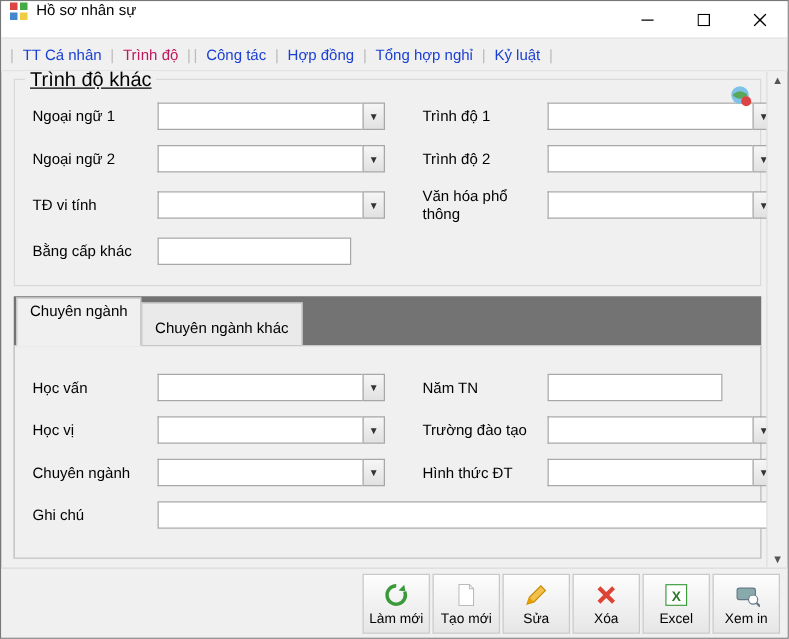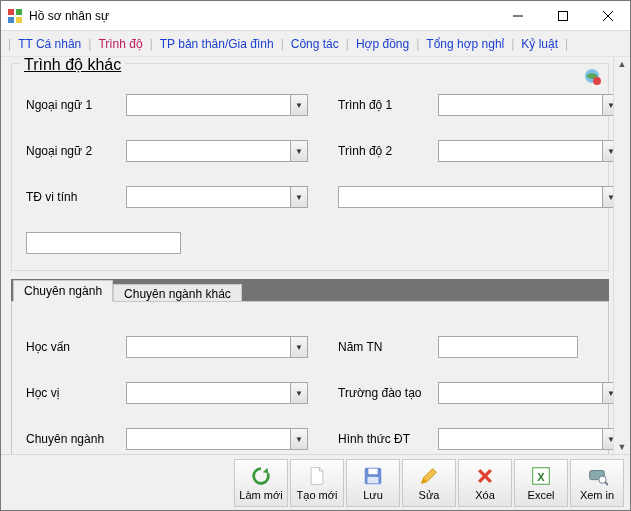--- a/index.html
+++ b/index.html
@@ -1,53 +1,53 @@
 <!DOCTYPE html>
 <html><head>
 <meta charset="utf-8">
 <style>
   * { box-sizing: border-box; font-family: "Segoe UI", Tahoma, sans-serif; font-size: 12px; }
   body { margin: 0; background: #fff; }
   .window { width: 631px; height: 511px; border: 1px solid #777; background: #f0f0f0; position: relative; display: flex; flex-direction: column; }
-  .titlebar { height: 30px; background: #fff; display: flex; align-items: center; padding-left: 6px; border-bottom: 1px solid #ddd; }
+  .titlebar { height: 30px; background: #fff; display: flex; align-items: flex-start; padding-left: 6px; border-bottom: 1px solid #ddd; }
   .titlebar .app-icon { width: 16px; height: 16px; margin-right: 6px; display: inline-block; }
   .titlebar .title { flex: 1; font-size: 12px; color: #000; }
   .winbtns { display: flex; }
   .winbtn { width: 45px; height: 29px; display: flex; align-items: center; justify-content: center; font-size: 13px; color: #000; }
 
   .tabstrip { height: 26px; display: flex; align-items: center; padding: 0 6px; background: #f0f0f0; border-bottom: 1px solid #e3e3e3; }
   .tabstrip .tab { padding: 0 6px; color: #1a3fd1; font-weight: normal; cursor: pointer; white-space: nowrap; }
   .tabstrip .tab.active { color: #be185d; }
   .tabstrip .sep { color: #bbb; padding: 0 1px; }
 
   .body-area { flex: 1; display: flex; overflow: hidden; }
   .content { flex: 1; padding: 6px 4px 6px 10px; overflow: hidden; }
   .vscroll { width: 17px; background: #f0f0f0; border-left: 1px solid #ddd; display: flex; flex-direction: column; align-items: center; justify-content: space-between; }
   .vscroll .arrow { font-size: 9px; color: #555; padding: 2px 0; }
 
   .groupbox { border: 1px solid #d9d9d9; background: #f0f0f0; position: relative; padding: 12px 10px 10px 10px; margin-bottom: 8px; }
   .groupbox .legend { position: absolute; top: -8px; left: 8px; background: #f0f0f0; padding: 0 4px; font-size: 16px; text-decoration: underline; }
   .corner-icon { position: absolute; top: 4px; right: 6px; width: 18px; height: 18px; }
 
   .form-grid { display: grid; grid-template-columns: 1fr 1fr; column-gap: 30px; row-gap: 12px; padding: 6px 4px; }
-  .form-row { display: flex; align-items: center; margin-top: 12px; }
+  .form-row { display: flex; align-items: center; }
   .form-row.full { grid-column: 1 / span 2; }
   .form-row label { width: 100px; color: #000; }
   .form-row .field { flex: 1; }
 
   .combo { display: flex; height: 22px; }
   .combo input { flex: 1; border: 1px solid #a7a7a7; border-right: none; padding: 0 4px; background: #fff; outline: none; min-width: 0; }
   .combo .btn { width: 18px; border: 1px solid #a7a7a7; background: linear-gradient(#f6f6f6,#e1e1e1); display: flex; align-items: center; justify-content: center; font-size: 8px; color: #333; }
   input.textbox { height: 22px; border: 1px solid #a7a7a7; padding: 0 4px; background: #fff; outline: none; width: 100%; }
 
   .tabcontrol { border: 1px solid #d9d9d9; background: #737373; }
   .tabheaders { display: flex; position: relative; top: 1px; padding-left: 2px; }
   .tabheader { border: 1px solid #c8c8c8; border-bottom: none; background: #f0f0f0; padding: 3px 10px; margin-right: 0px; font-size: 12px; position: relative; cursor: pointer; }
   .tabheader.active { background: #f0f0f0; border-bottom: 1px solid #f0f0f0; z-index: 2; }
-  .tabheader:not(.active) { background: #eaeaea; top: 4px; padding: 2px 10px; }
+  .tabheader:not(.active) { background: #eaeaea; top: 4px; padding: 12px 10px; }
   .tabpanel { border: 1px solid #c8c8c8; border-top: 1px solid #c8c8c8; padding: 16px 10px 17px 10px; background: #f0f0f0; position: relative; z-index: 1; }
 
   .toolbar { height: 56px; border-top: 1px solid #d9d9d9; background: #f0f0f0; display: flex; justify-content: flex-end; align-items: center; padding-right: 6px; gap: 2px; }
   .toolbtn { width: 54px; height: 48px; border: 1px solid #c9c9c9; background: linear-gradient(#fdfdfd,#e6e6e6); display: flex; flex-direction: column; align-items: center; justify-content: center; gap: 2px; cursor: pointer; }
   .toolbtn .ticon { width: 22px; height: 22px; display: flex; align-items: center; justify-content: center; }
   .toolbtn .tlabel { font-size: 11px; color: #000; }
 </style>
 </head>
 <body>
 
@@ -82,21 +82,20 @@
       </div>
     </div>
   </div>
 
   <div class="tabstrip">
     <span class="sep">|</span>
     <span class="tab">TT Cá nhân</span>
     <span class="sep">|</span>
     <span class="tab active">Trình độ</span>
     <span class="sep">|</span>
-    <span class="tab">TP bản thân/Gia đình</span>
     <span class="sep">|</span>
     <span class="tab">Công tác</span>
     <span class="sep">|</span>
     <span class="tab">Hợp đồng</span>
     <span class="sep">|</span>
     <span class="tab">Tổng hợp nghỉ</span>
     <span class="sep">|</span>
     <span class="tab">Kỷ luật</span>
     <span class="sep">|</span>
   </div>
@@ -146,27 +145,29 @@
           </div>
 
           <div class="form-row">
             <label>TĐ vi tính</label>
             <div class="field combo">
               <input type="text" value="" style="">
               <div class="btn">▼</div>
             </div>
           </div>
           <div class="form-row">
-            <div class="field combo">
-              <input type="text" value="" style="">
-              <div class="btn">▼</div>
-            </div>
-          </div>
-
-          <div class="form-row">
+            <label>Văn hóa phổ thông</label>
+            <div class="field combo">
+              <input type="text" value="" style="">
+              <div class="btn">▼</div>
+            </div>
+          </div>
+
+          <div class="form-row">
+            <label>Bằng cấp khác</label>
             <div class="field" style="max-width:155px">
               <input class="textbox" type="text" value="" style="">
             </div>
           </div>
         </div>
       </div>
 
       <div class="tabcontrol" style="border:none;">
         <div class="tabheaders">
           <div class="tabheader active">Chuyên ngành</div>
@@ -251,30 +252,20 @@
           <svg viewBox="0 0 24 24" width="20" height="22">
             <path d="M5 2h10l4 4v16H5z" fill="#fff" stroke="#bbb"></path>
             <path d="M15 2v4h4" fill="none" stroke="#bbb"></path>
           </svg>
         </span>
       <span class="tlabel">Tạo mới</span>
     </div>
     <div class="toolbtn">
       <span class="ticon">
           <svg viewBox="0 0 24 24" width="22" height="22">
-            <rect x="3" y="3" width="18" height="18" fill="#6a8ed6" rx="2"></rect>
-            <rect x="7" y="4" width="10" height="6" fill="#fff"></rect>
-            <rect x="6" y="13" width="12" height="7" fill="#dce6f7"></rect>
-          </svg>
-        </span>
-      <span class="tlabel">Lưu</span>
-    </div>
-    <div class="toolbtn">
-      <span class="ticon">
-          <svg viewBox="0 0 24 24" width="22" height="22">
             <path d="M4 20l2-6 10-10 4 4-10 10z" fill="#f3c14b" stroke="#c48a00"></path>
             <path d="M4 20l2-6 4 4z" fill="#e79e00"></path>
           </svg>
         </span>
       <span class="tlabel">Sửa</span>
     </div>
     <div class="toolbtn">
       <span class="ticon">
           <svg viewBox="0 0 24 24" width="20" height="20">
             <line x1="5" y1="5" x2="19" y2="19" stroke="#d43" stroke-width="4"></line>

